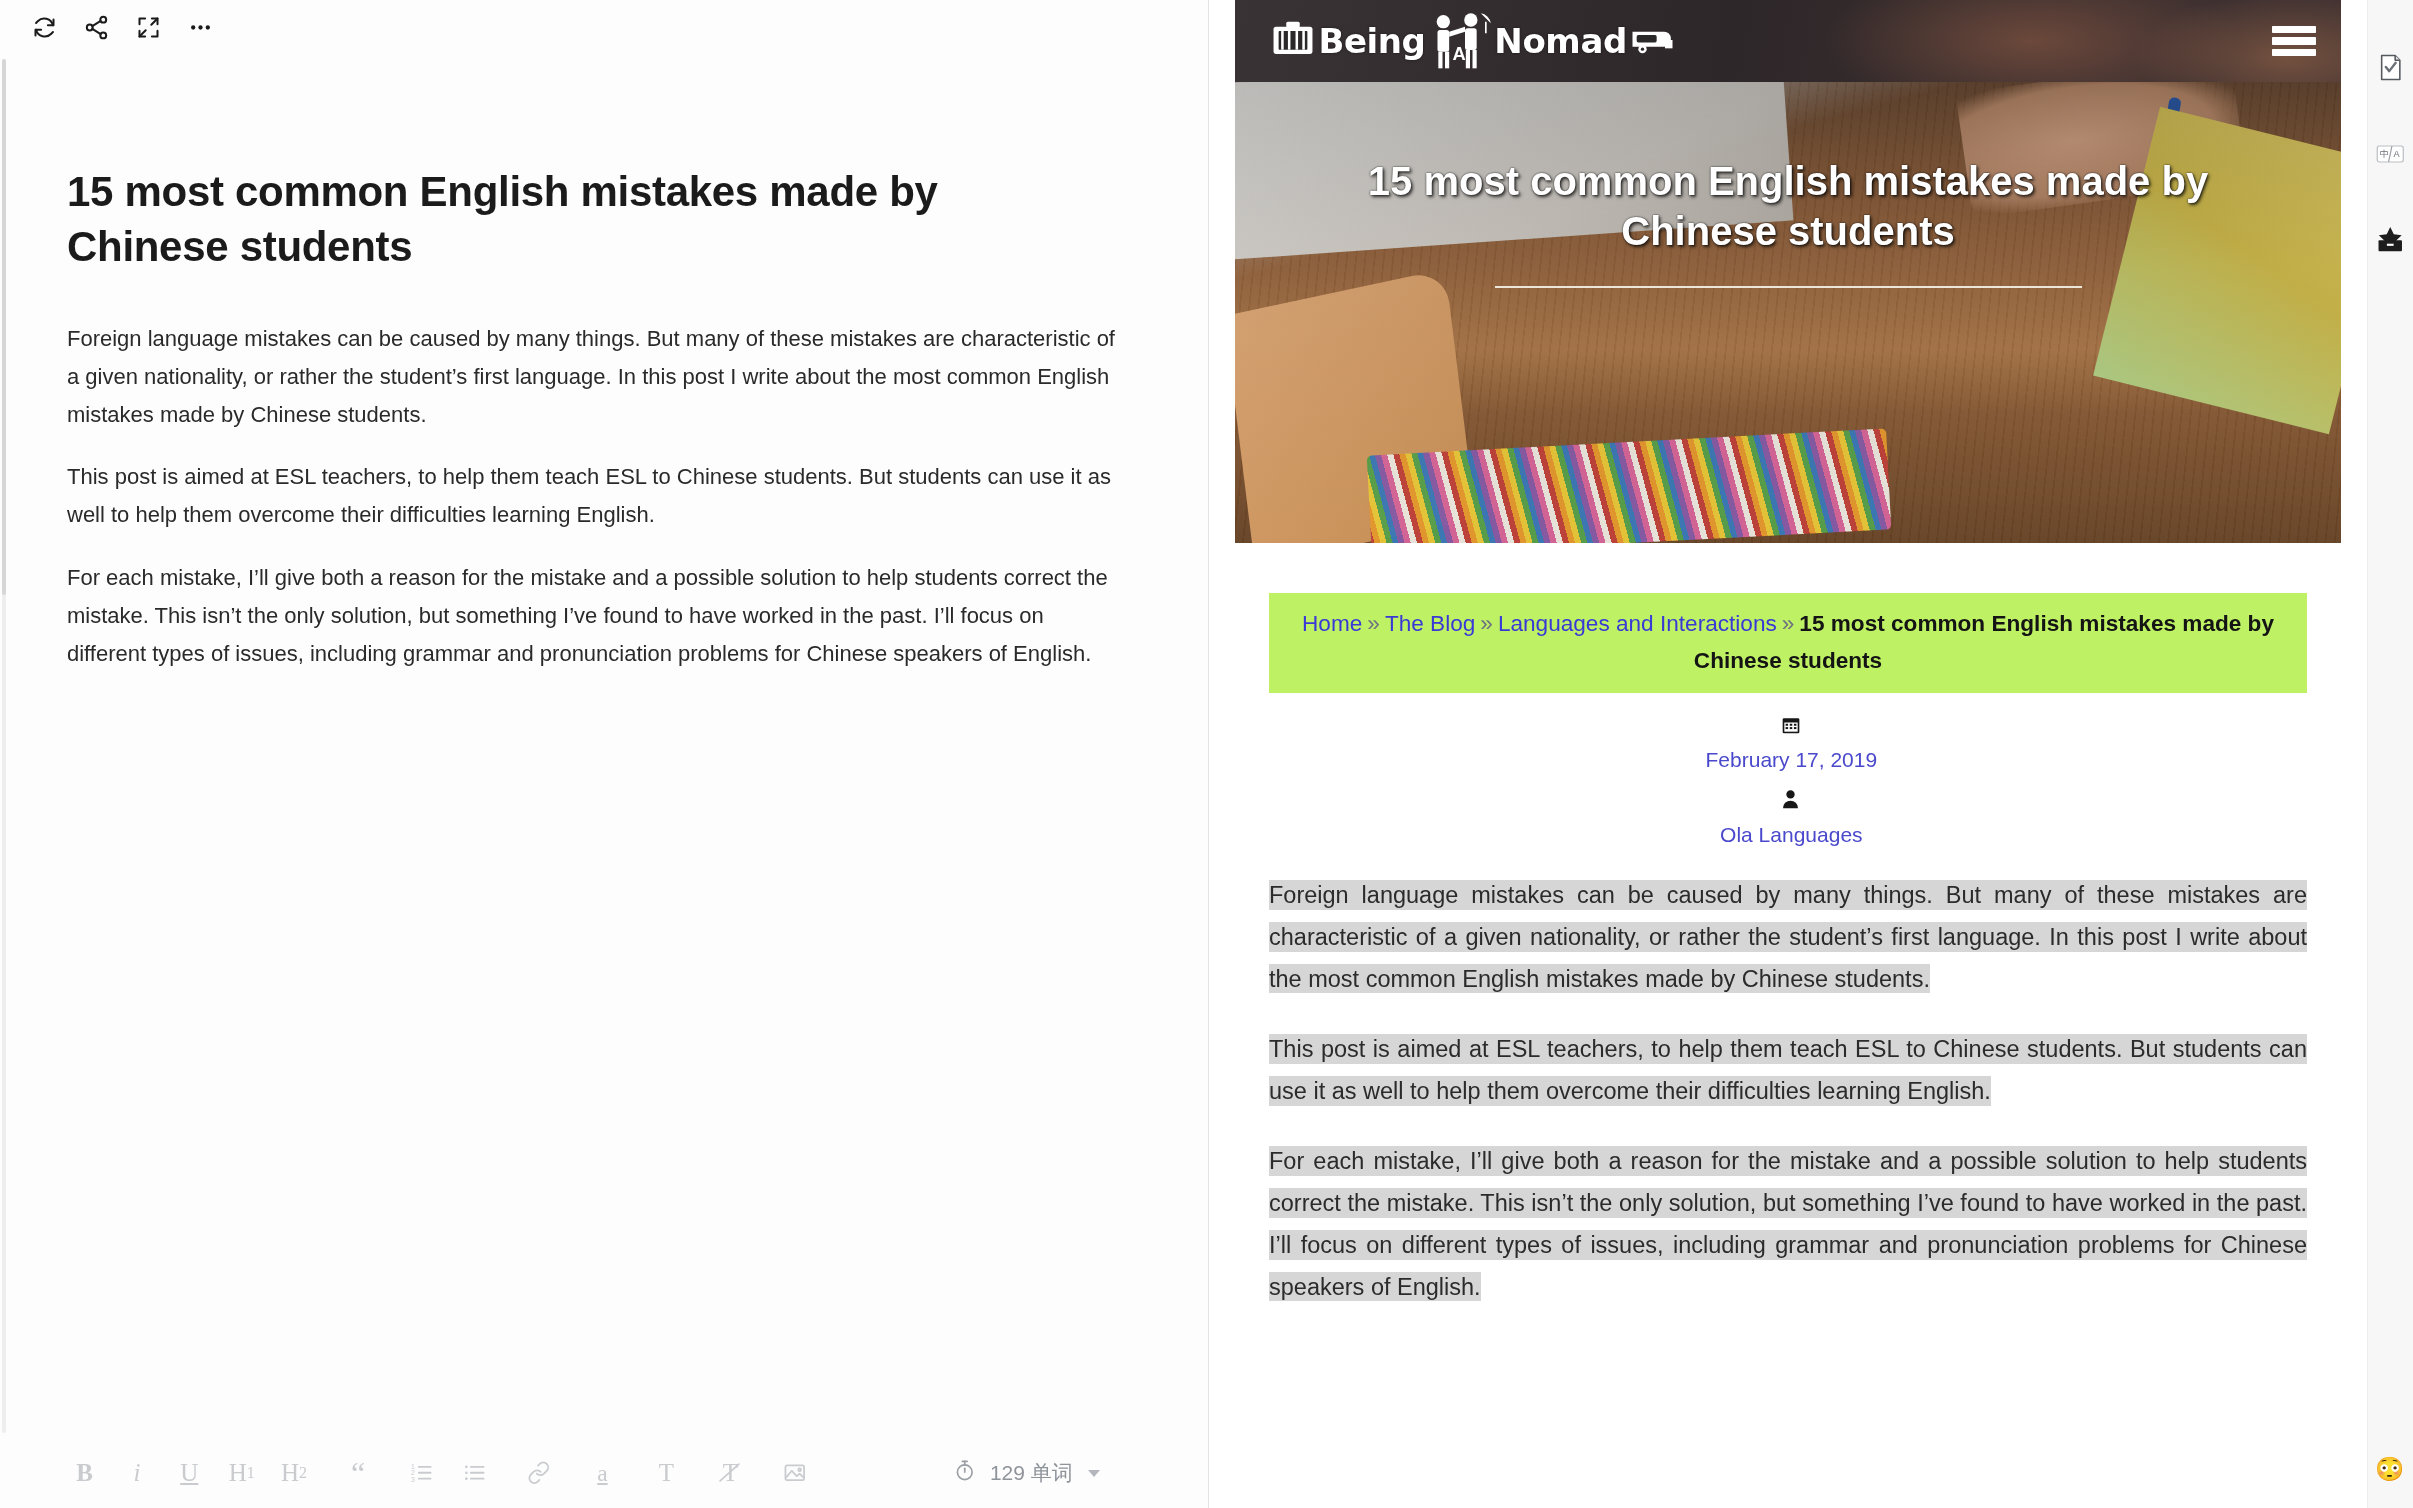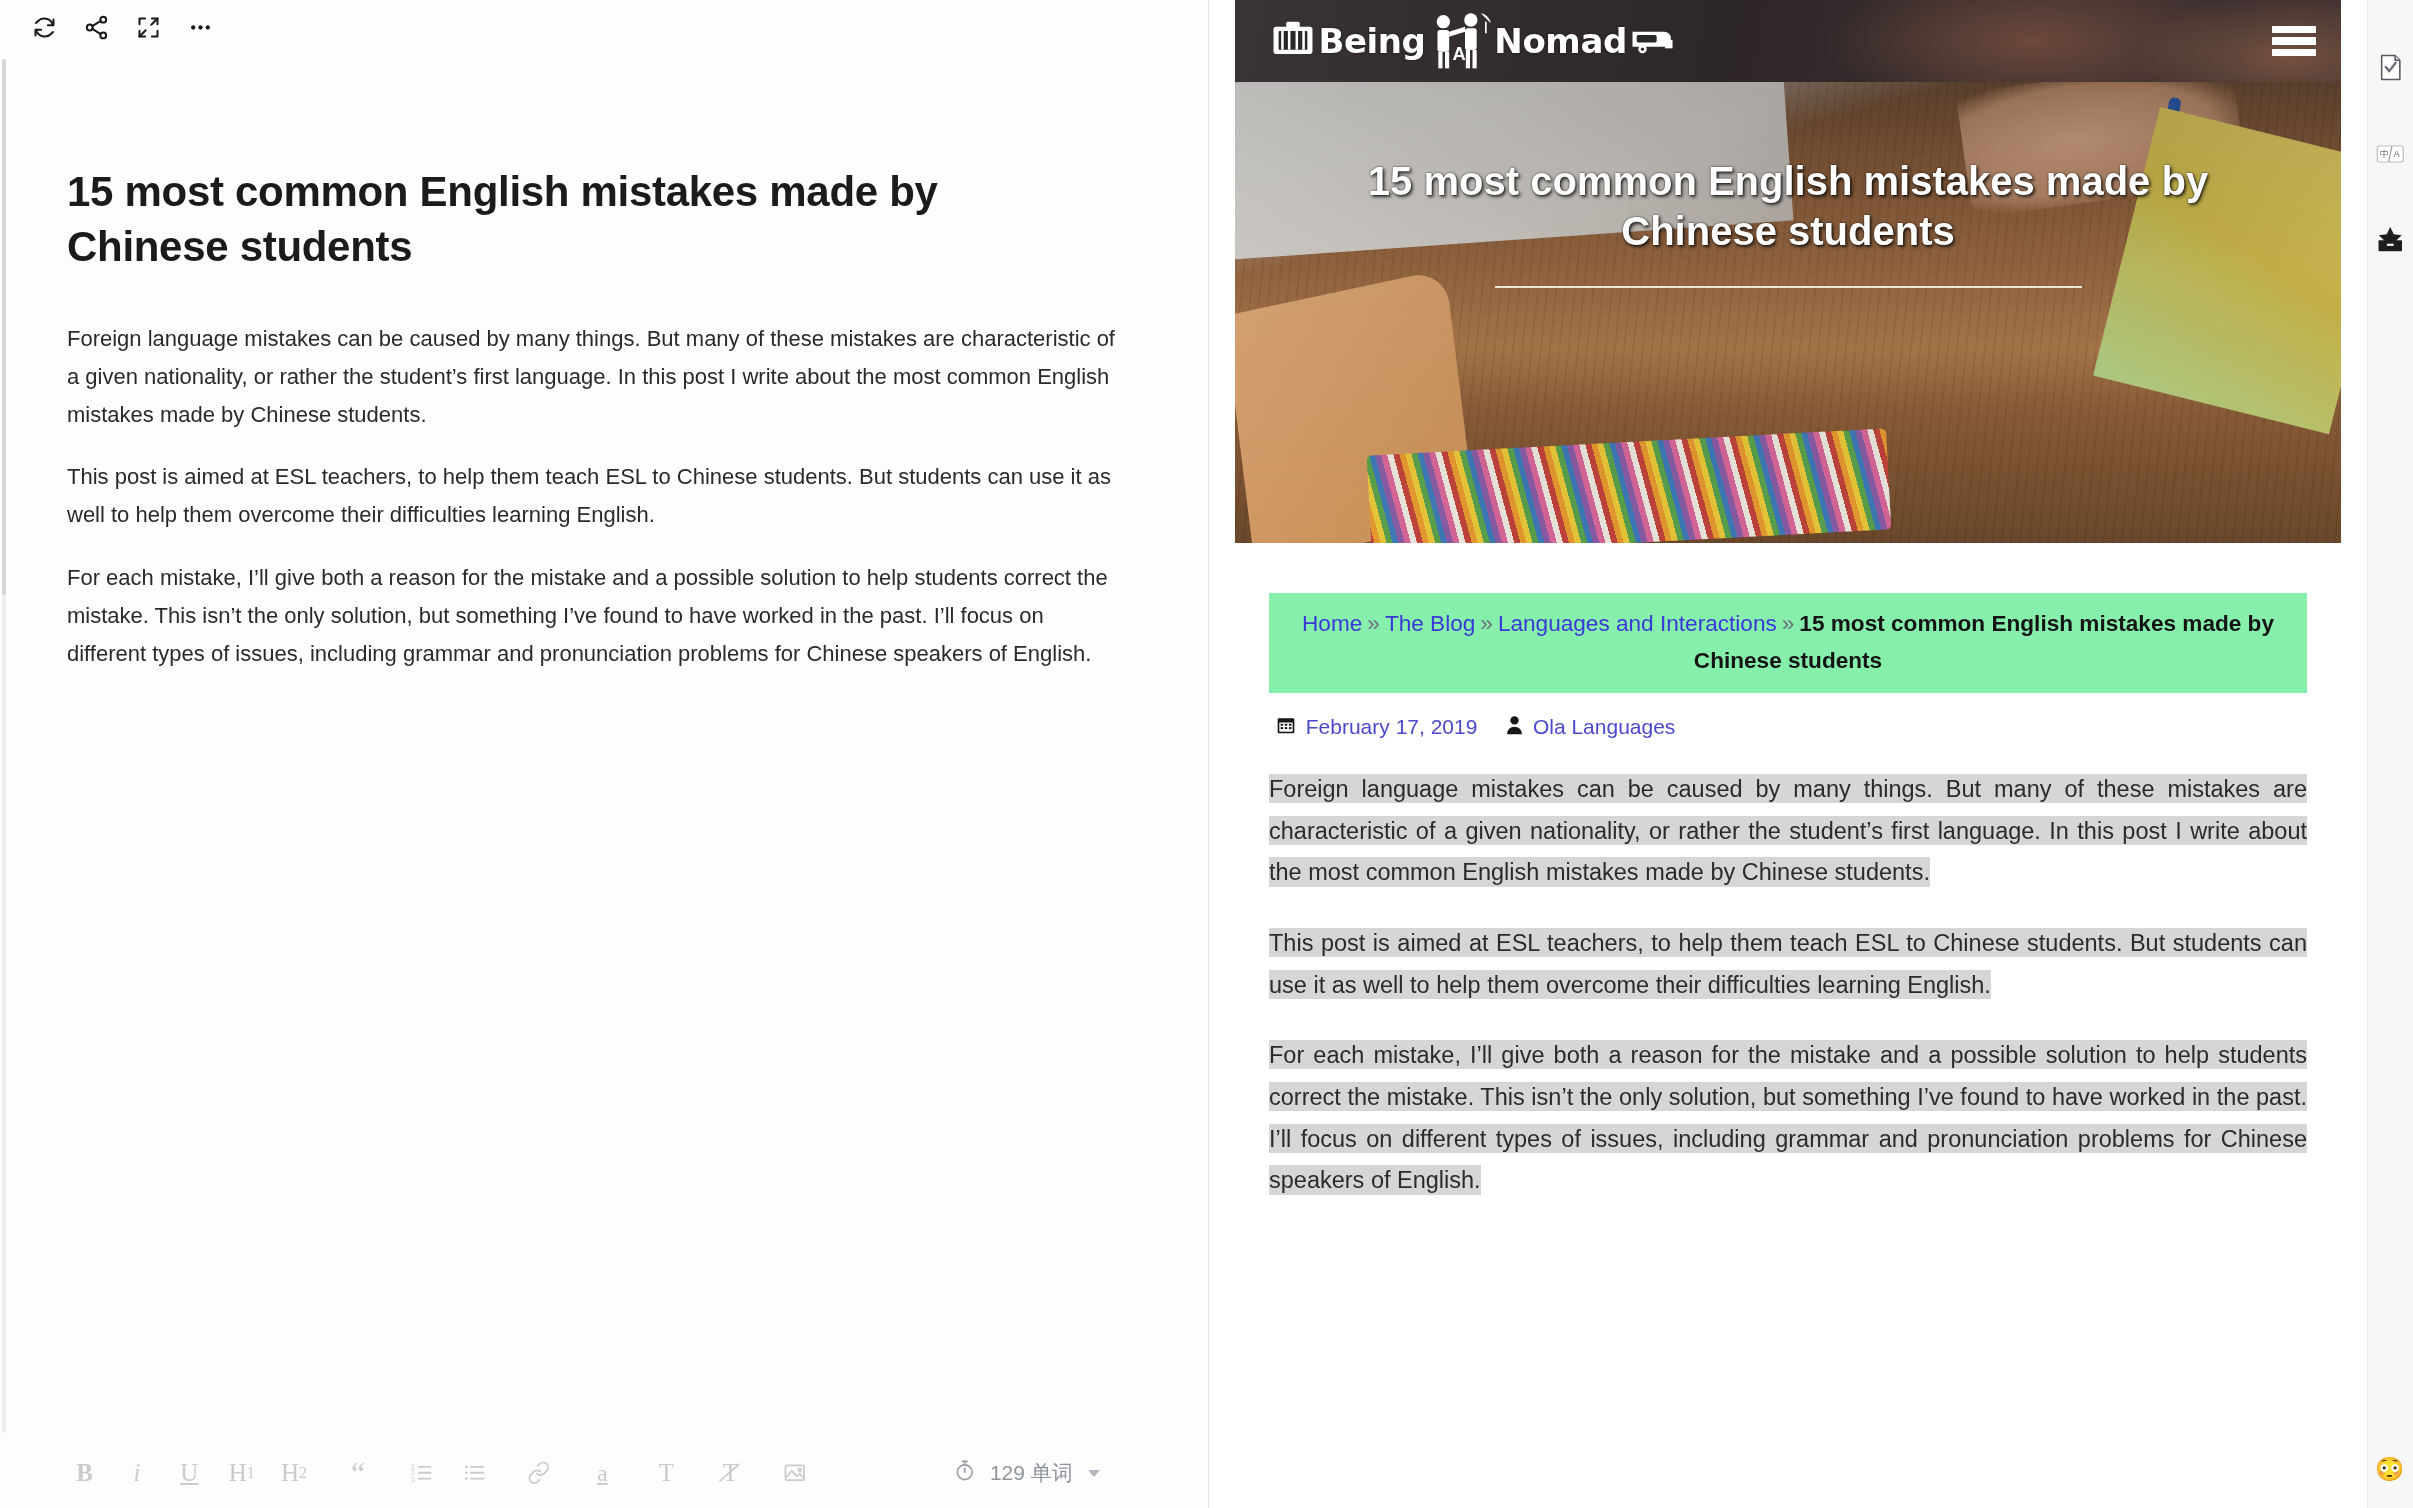--- a/index.html
+++ b/index.html
@@ -287,21 +287,21 @@
   .hero-sub {
     color: #f4f1ec;
     font-size: 26px;
     text-align: center;
     text-shadow: 0.8px 0.8px 2.5px rgba(0,0,0,0.7);
   }
 
   .post-area { padding: 0 34px; }
 
   .breadcrumb {
-    background: #86efac;
+    background: #bef264;
     margin-top: 50px;
     padding: 13.4px 17px;
     text-align: center;
     font-size: 22.6px;
     line-height: 1.62;
     color: #1c1c1c;
   }
   .breadcrumb a {
     color: #3a39d6;
     text-decoration: none;
@@ -310,20 +310,21 @@
   .breadcrumb .current { font-weight: 700; color: #141414; }
 
   .post-meta {
     margin-top: 22px;
     font-size: 21px;
     color: #4a49cc;
     display: flex;
     align-items: center;
     gap: 8.4px;
     padding-left: 6.7px;
+    flex-direction: column;
   }
   .post-meta .meta-ico {
     color: #171717;
     font-size: 20px;
     margin-right: 1.7px;
   }
   .post-meta a { color: #4a49cc; text-decoration: none; }
   .meta-gap { width: 11.7px; }
 
   .post-p {

